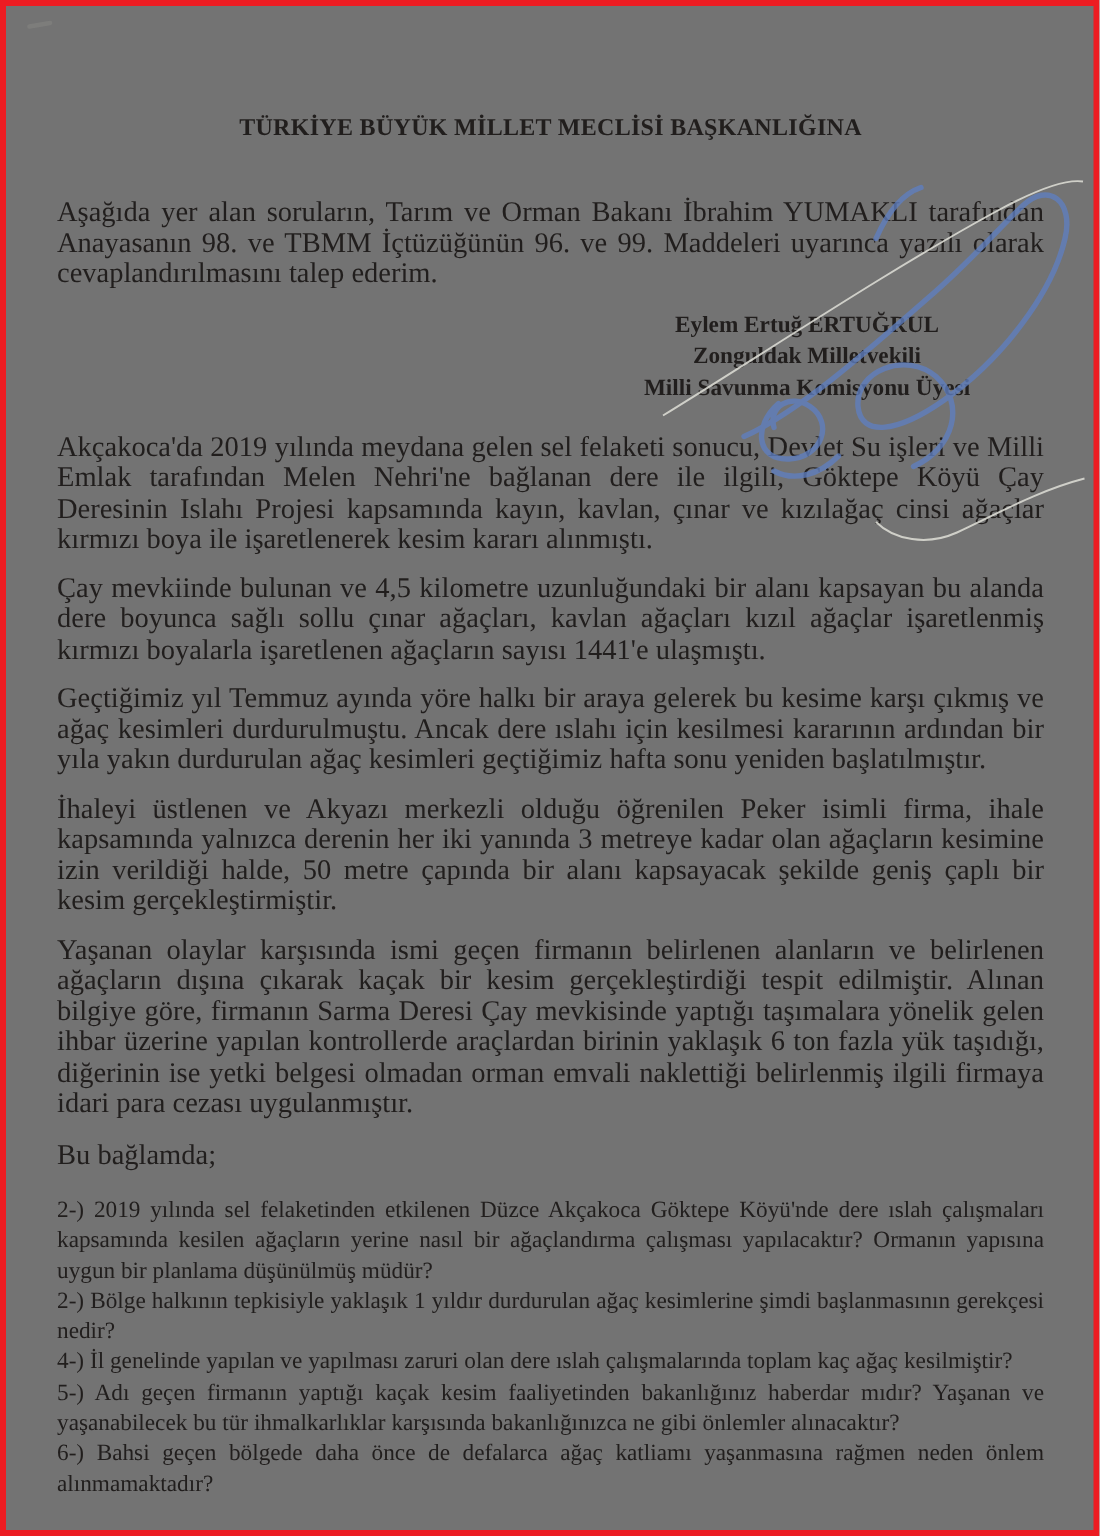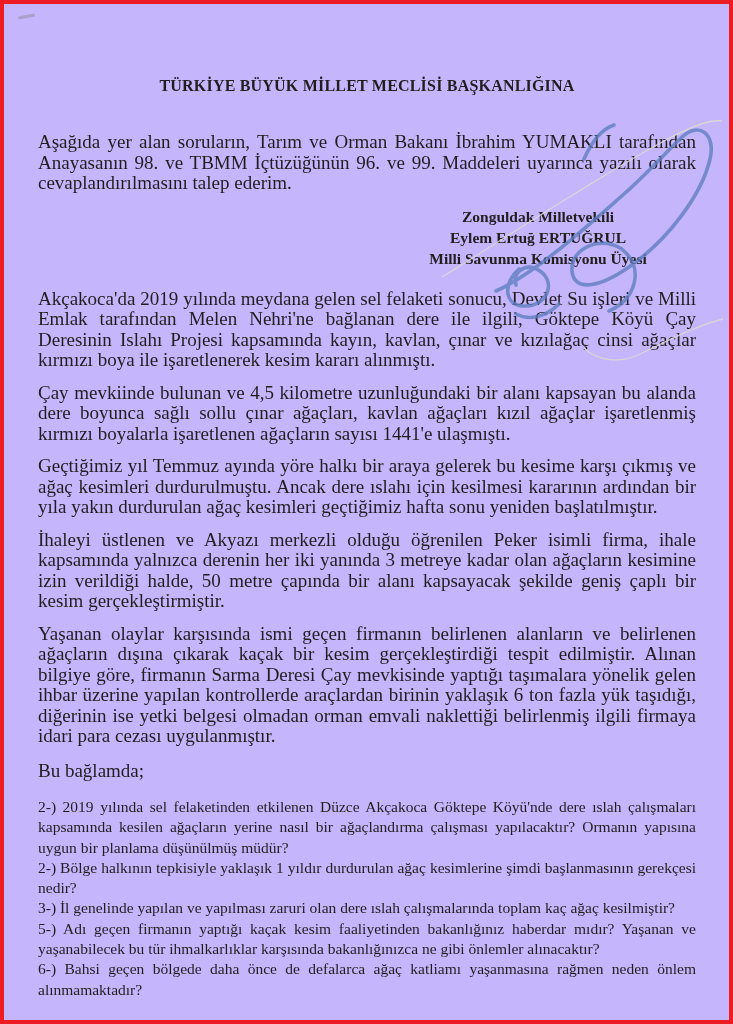--- a/index.html
+++ b/index.html
@@ -1,20 +1,20 @@
 <!DOCTYPE html>
 <html lang="tr"><head>
 <meta charset="utf-8">
 <style>
   html,body{margin:0;padding:0;background:#ffffff;}
   .page{
     position:relative;
     width:733px;height:1024px;
     box-sizing:border-box;
-    background:#c4b5fd;
+    background:#737373;
     border:4px solid #ec1c22;
     padding:72px 33px 0 34px;
     font-family:"Liberation Serif","DejaVu Serif",serif;
     color:#211e1d;
     overflow:hidden;
   }
   .title{
     margin:0 0 36px 0;
     font-size:16px;
     line-height:20px;
@@ -66,37 +66,37 @@
 
 <div class="page">
 
   <div class="speck"></div>
 
   <h1 class="title">TÜRKİYE BÜYÜK MİLLET MECLİSİ BAŞKANLIĞINA</h1>
 
   <p class="para">Aşağıda yer alan soruların, Tarım ve Orman Bakanı İbrahim YUMAKLI tarafından Anayasanın 98. ve TBMM İçtüzüğünün 96. ve 99. Maddeleri uyarınca yazılı olarak cevaplandırılmasını talep ederim.</p>
 
   <div class="sig-wrap">
+    <div>Eylem Ertuğ ERTUĞRUL</div>
     <div>Zonguldak Milletvekili</div>
-    <div>Eylem Ertuğ ERTUĞRUL</div>
     <div>Milli Savunma Komisyonu Üyesi</div>
   </div>
 
   <p class="para">Akçakoca'da 2019 yılında meydana gelen sel felaketi sonucu, Devlet Su işleri ve Milli Emlak tarafından Melen Nehri'ne bağlanan dere ile ilgili, Göktepe Köyü Çay Deresinin Islahı Projesi kapsamında kayın, kavlan, çınar ve kızılağaç cinsi ağaçlar kırmızı boya ile işaretlenerek kesim kararı alınmıştı.</p>
   <p class="para">Çay mevkiinde bulunan ve 4,5 kilometre uzunluğundaki bir alanı kapsayan bu alanda dere boyunca sağlı sollu çınar ağaçları, kavlan ağaçları kızıl ağaçlar işaretlenmiş kırmızı boyalarla işaretlenen ağaçların sayısı 1441'e ulaşmıştı.</p>
   <p class="para">Geçtiğimiz yıl Temmuz ayında yöre halkı bir araya gelerek bu kesime karşı çıkmış ve ağaç kesimleri durdurulmuştu. Ancak dere ıslahı için kesilmesi kararının ardından bir yıla yakın durdurulan ağaç kesimleri geçtiğimiz hafta sonu yeniden başlatılmıştır.</p>
   <p class="para">İhaleyi üstlenen ve Akyazı merkezli olduğu öğrenilen Peker isimli firma, ihale kapsamında yalnızca derenin her iki yanında 3 metreye kadar olan ağaçların kesimine izin verildiği halde, 50 metre çapında bir alanı kapsayacak şekilde geniş çaplı bir kesim gerçekleştirmiştir.</p>
   <p class="para">Yaşanan olaylar karşısında ismi geçen firmanın belirlenen alanların ve belirlenen ağaçların dışına çıkarak kaçak bir kesim gerçekleştirdiği tespit edilmiştir. Alınan bilgiye göre, firmanın Sarma Deresi Çay mevkisinde yaptığı taşımalara yönelik gelen ihbar üzerine yapılan kontrollerde araçlardan birinin yaklaşık 6 ton fazla yük taşıdığı, diğerinin ise yetki belgesi olmadan orman emvali naklettiği belirlenmiş ilgili firmaya idari para cezası uygulanmıştır.</p>
 
   <p class="para context">Bu bağlamda;</p>
 
   <div class="questions">
     <div class="q">2-) 2019 yılında sel felaketinden etkilenen Düzce Akçakoca Göktepe Köyü'nde dere ıslah çalışmaları kapsamında kesilen ağaçların yerine nasıl bir ağaçlandırma çalışması yapılacaktır? Ormanın yapısına uygun bir planlama düşünülmüş müdür?</div>
     <div class="q">2-) Bölge halkının tepkisiyle yaklaşık 1 yıldır durdurulan ağaç kesimlerine şimdi başlanmasının gerekçesi nedir?</div>
-    <div class="q">3-) İl genelinde yapılan ve yapılması zaruri olan dere ıslah çalışmalarında toplam kaç ağaç kesilmiştir?</div>
+    <div class="q">4-) İl genelinde yapılan ve yapılması zaruri olan dere ıslah çalışmalarında toplam kaç ağaç kesilmiştir?</div>
     <div class="q">5-) Adı geçen firmanın yaptığı kaçak kesim faaliyetinden bakanlığınız haberdar mıdır? Yaşanan ve yaşanabilecek bu tür ihmalkarlıklar karşısında bakanlığınızca ne gibi önlemler alınacaktır?</div>
     <div class="q">6-) Bahsi geçen bölgede daha önce de defalarca ağaç katliamı yaşanmasına rağmen neden önlem alınmamaktadır?</div>
   </div>
 
   <svg class="overlay-svg" viewBox="0 0 300 300" aria-hidden="true">
 
     <g stroke="#d9d9d2" stroke-width="1.3" fill="none" opacity="0.9">
       <path d="M 18 178 C 80 140, 170 80, 240 42 C 262 30, 285 20, 298 22"></path>
       <path d="M 299 220 C 268 228, 240 244, 214 256 C 194 265, 172 261, 160 249"></path>
     </g>

